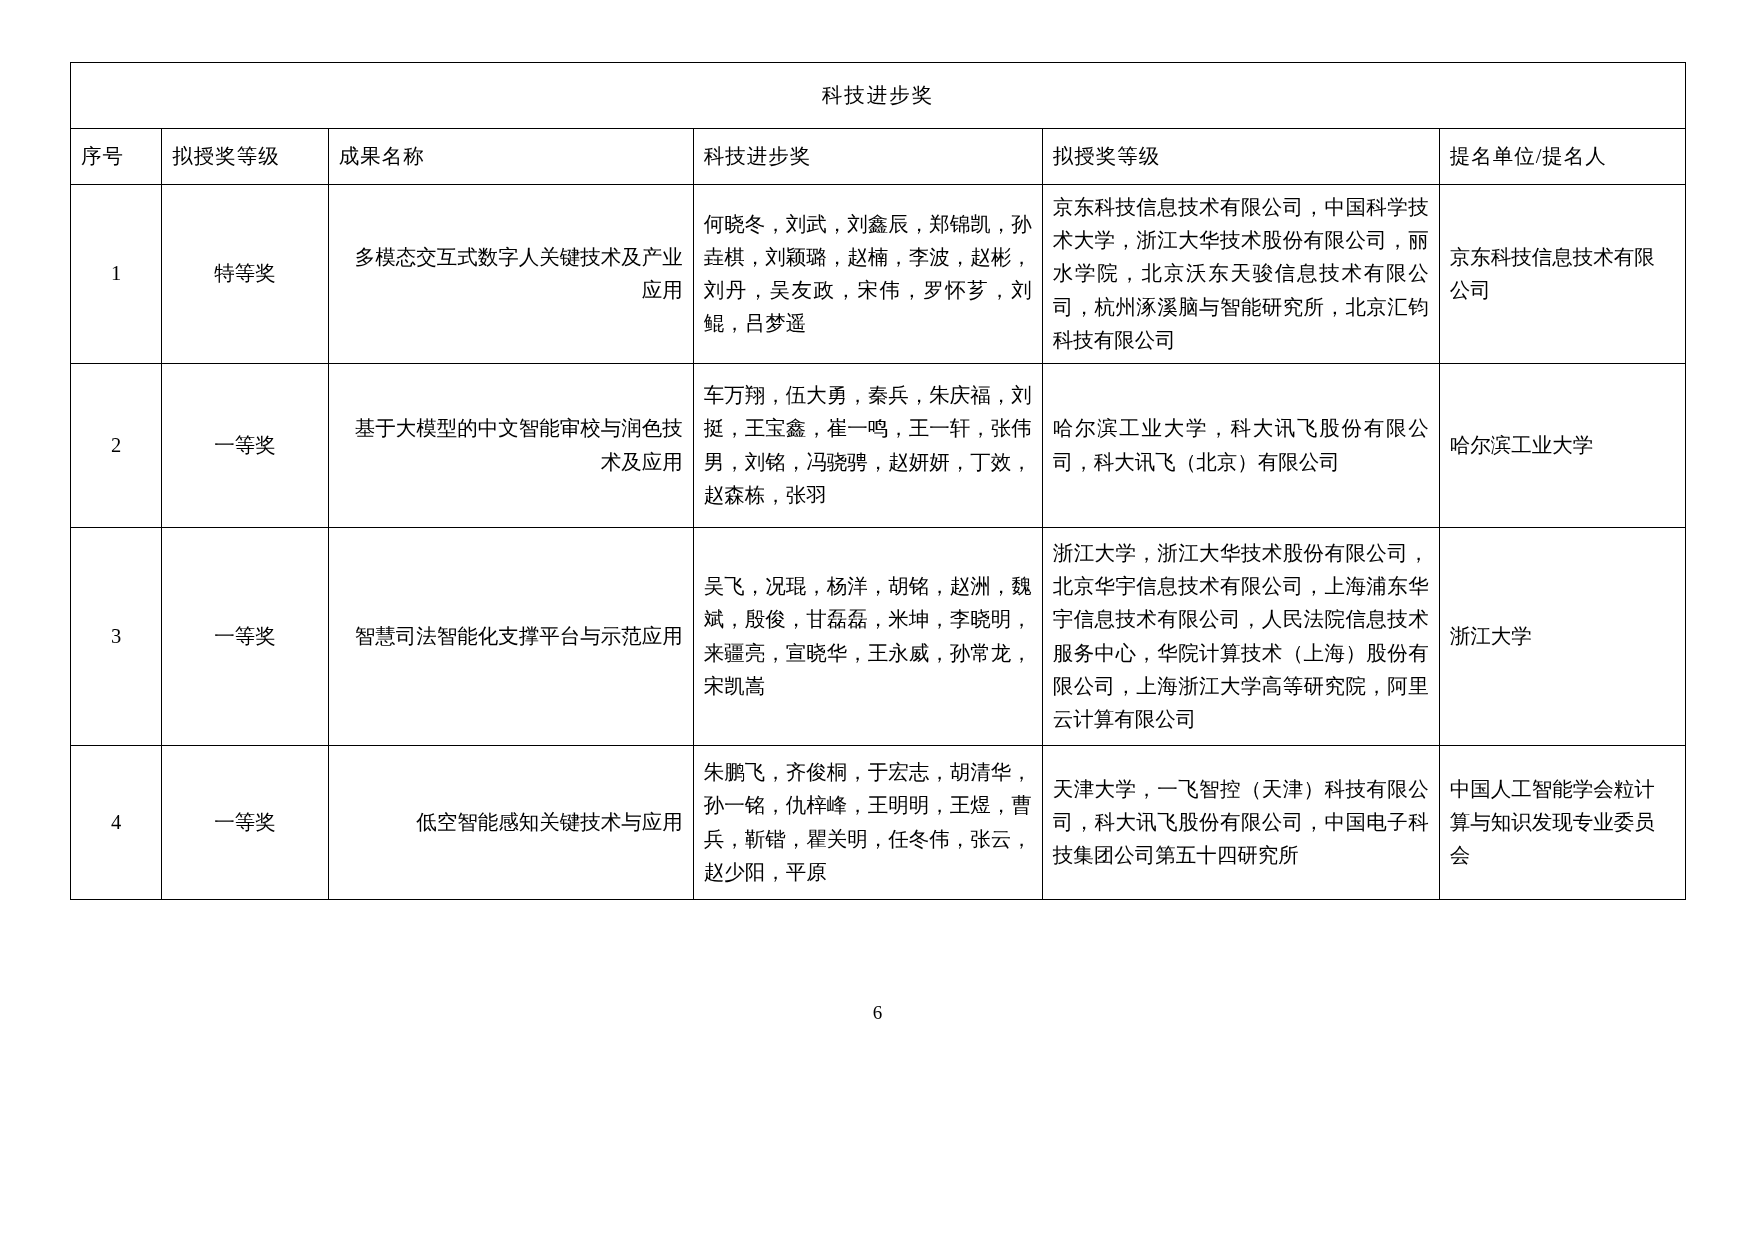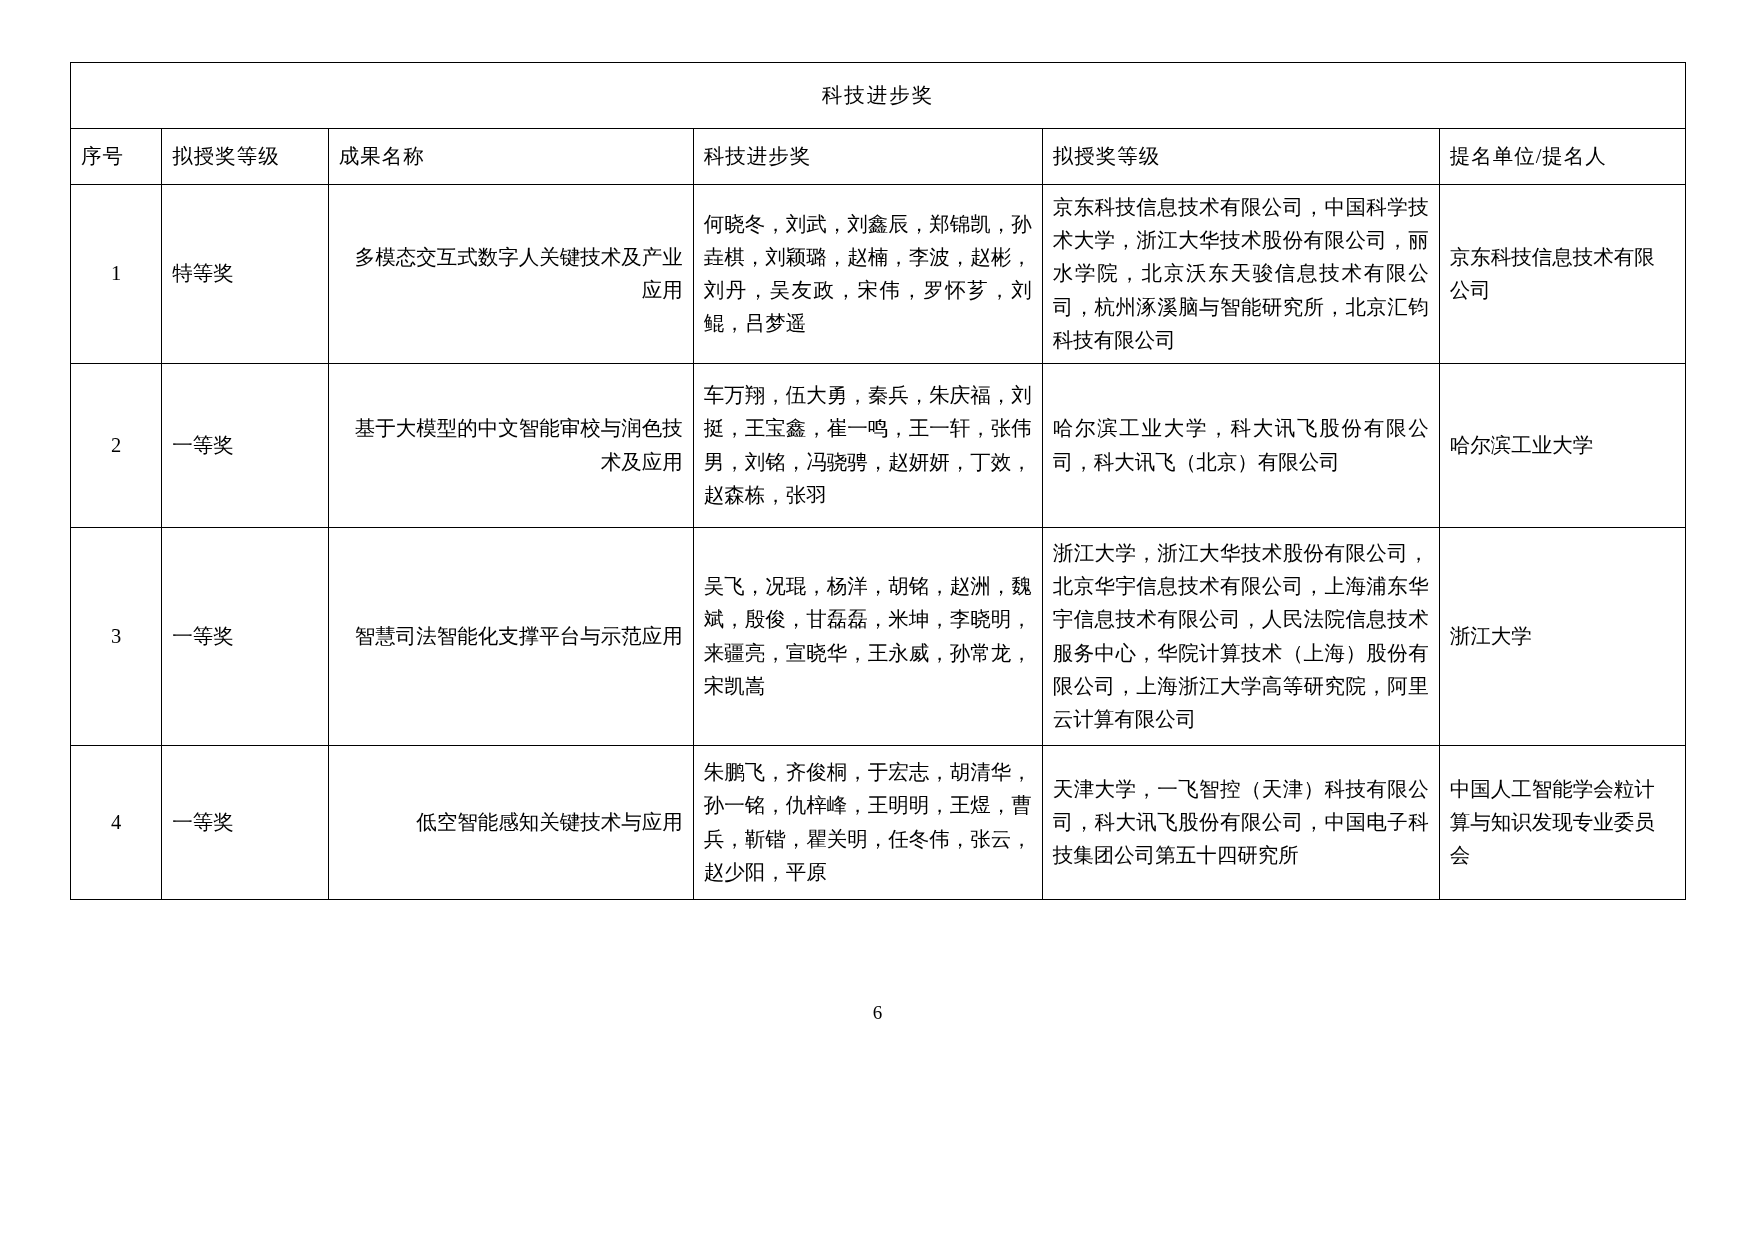--- a/index.html
+++ b/index.html
@@ -67,21 +67,21 @@
   .col-name  { width: 320px; }
   .col-people{ width: 306px; }
   .col-units { width: 348px; }
   .col-nom   { width: 216px; }
 
   td.c-idx {
     text-align: center;
     font-size: 20.5px;
   }
   td.c-level {
-    text-align: left;
+    text-align: center;
     font-size: 21px;
   }
   td.c-name {
     text-align: right;
     font-size: 21px;
     line-height: 1.72;
     padding-left: 14px;
     padding-right: 10px;
   }
   td.c-people {

